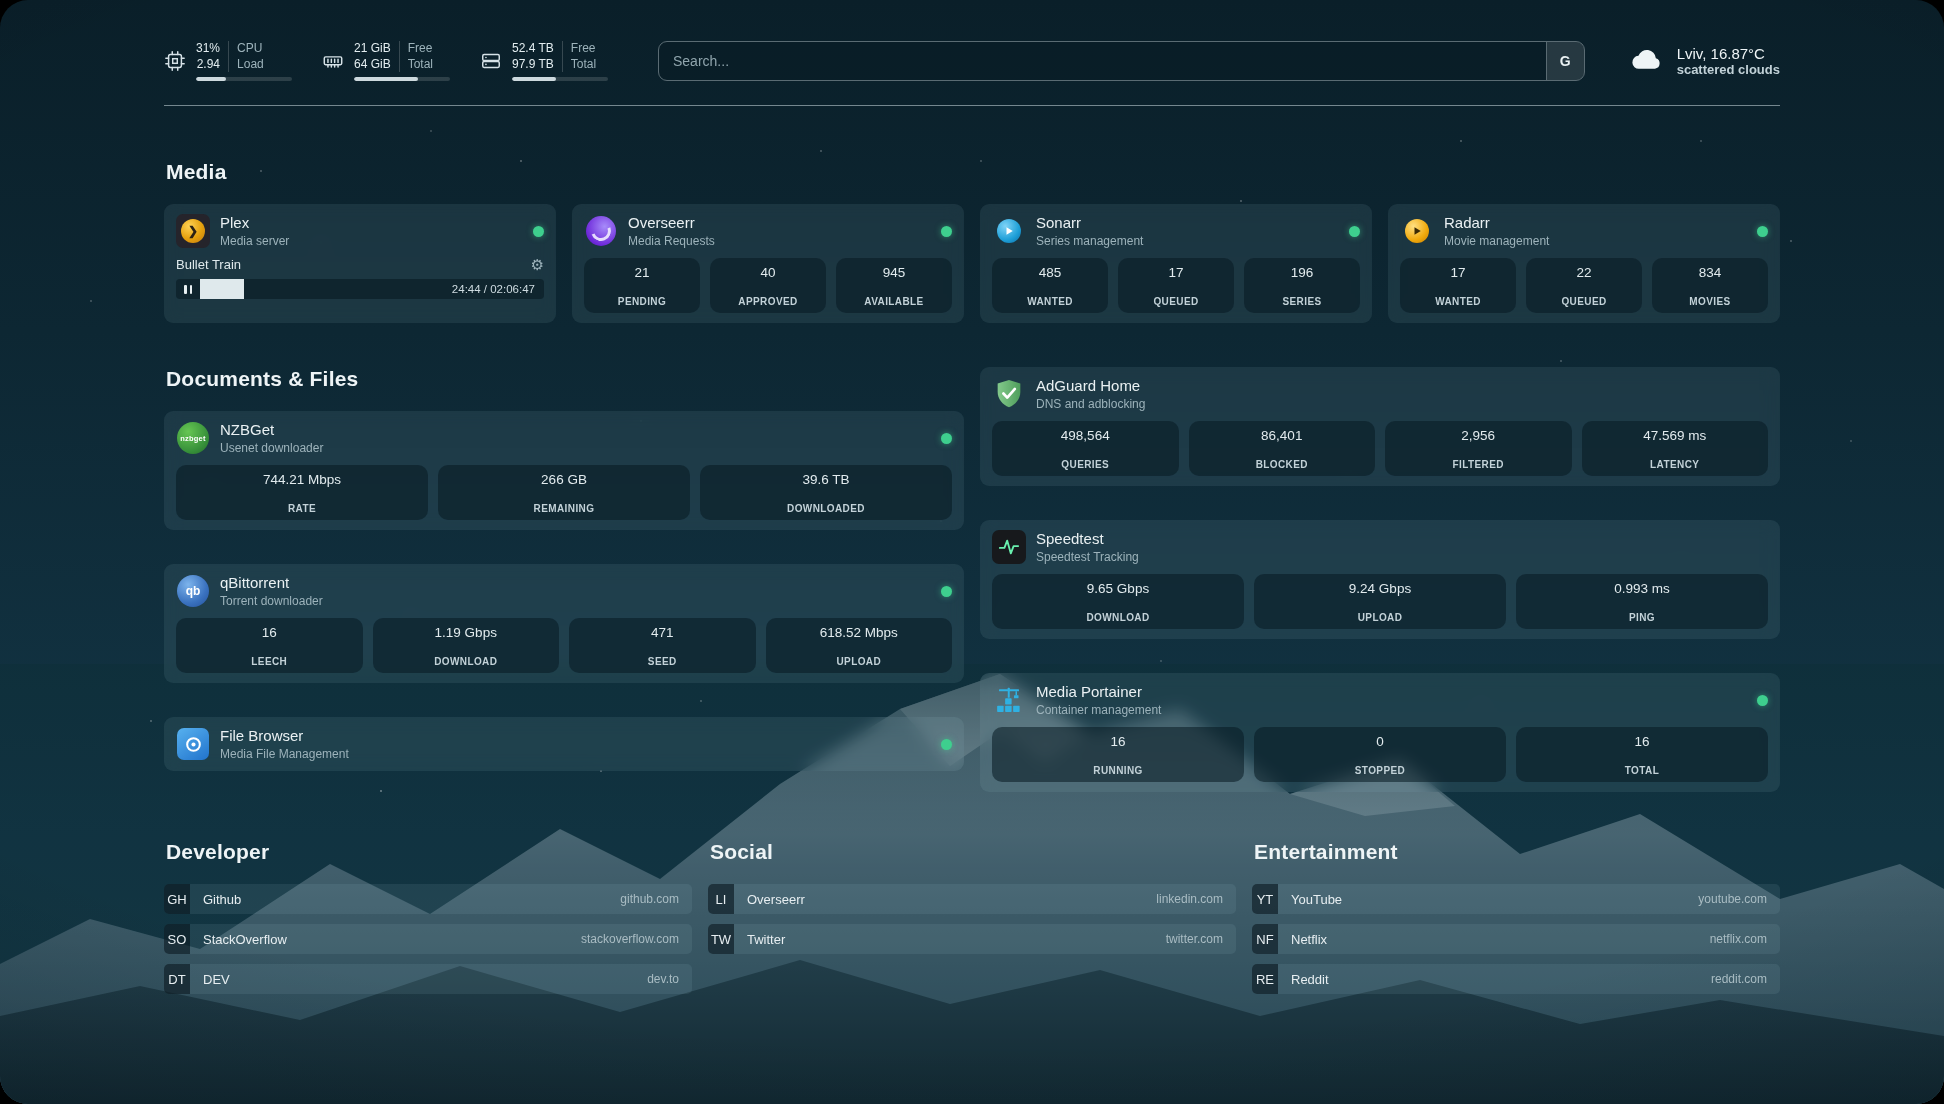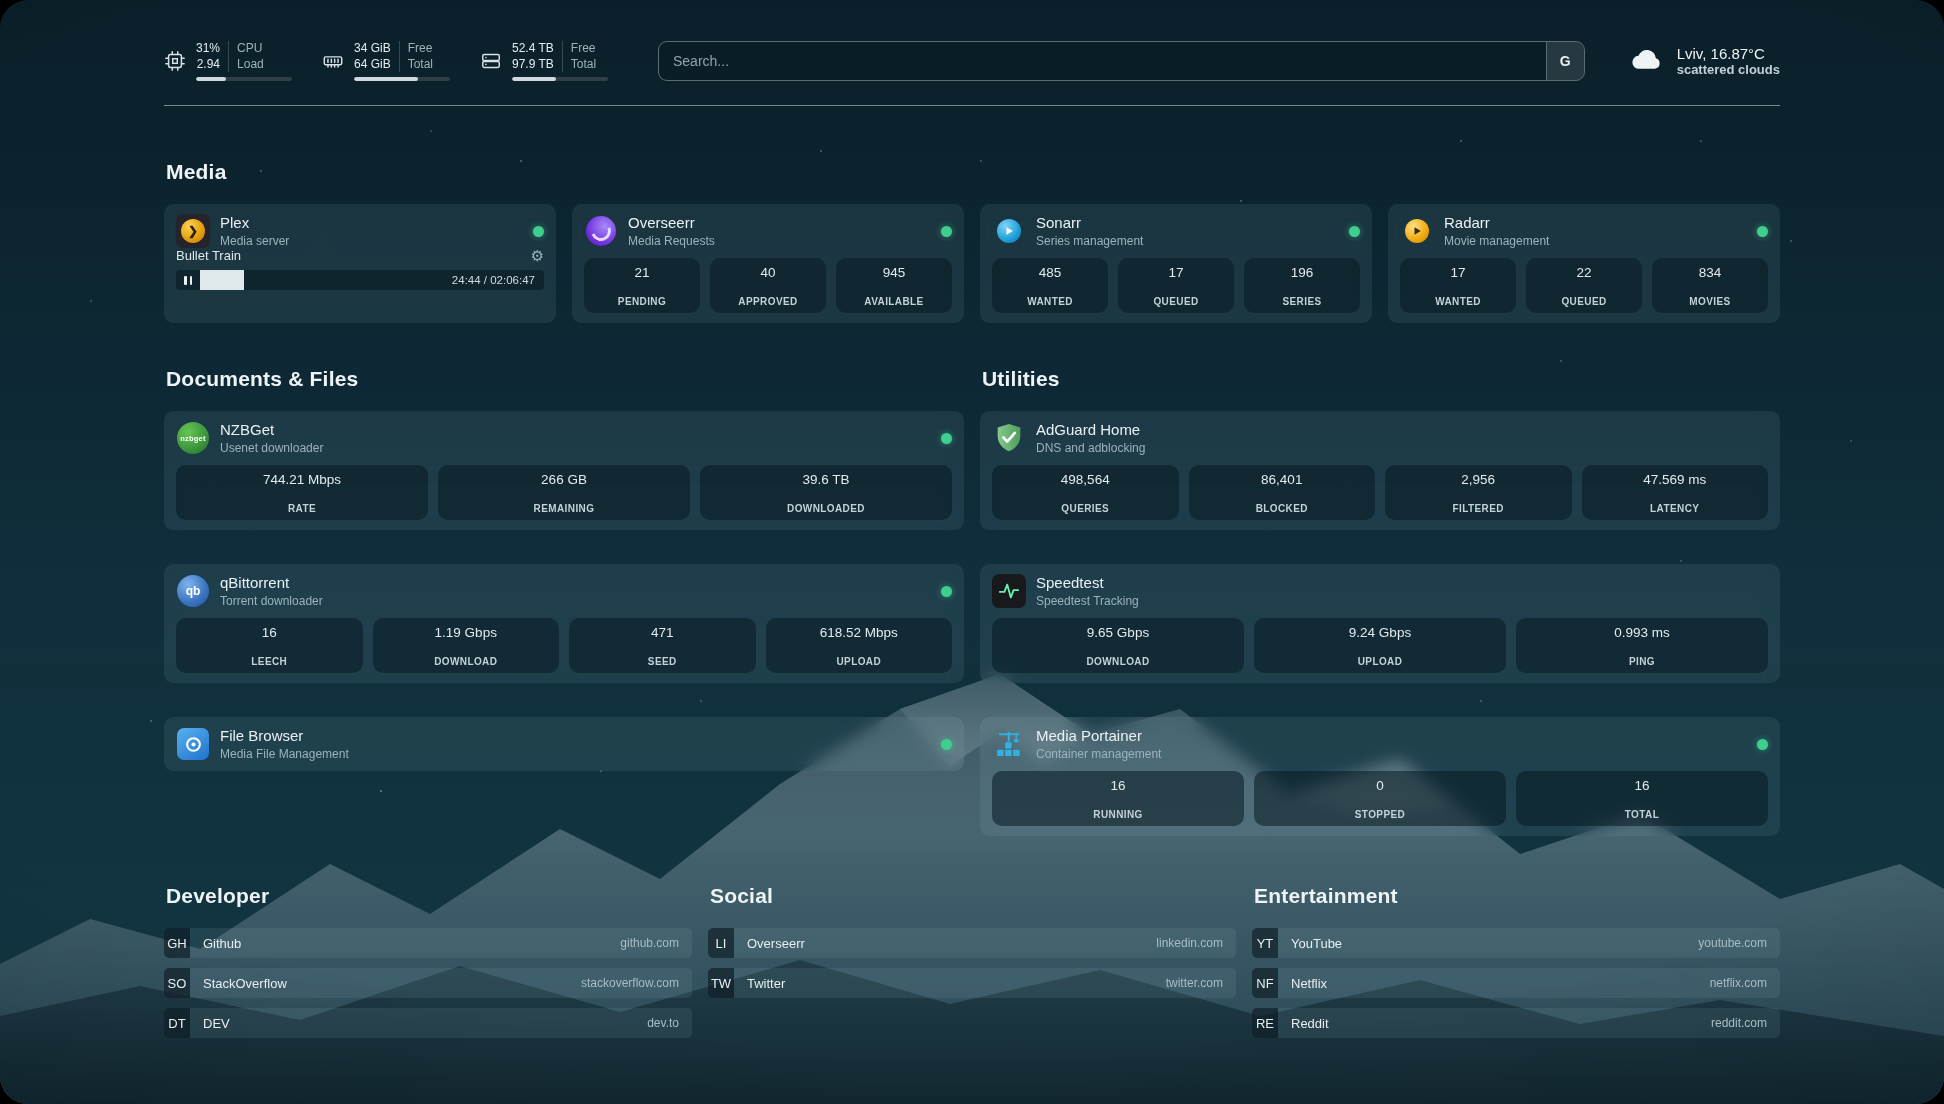--- a/index.html
+++ b/index.html
@@ -89,21 +89,21 @@
   .nzb-circle { width:32px; height:32px; border-radius:50%; display:flex; align-items:center; justify-content:center;
                  background:radial-gradient(circle at 35% 30%, #66c653, #37903a 65%, #256b2a);
                  color:#fff; font-size:7.5px; font-weight:700; letter-spacing:.2px; }
   .qb-circle { width:32px; height:32px; border-radius:50%; display:flex; align-items:center; justify-content:center;
                  background:radial-gradient(circle at 35% 30%, #7db4ec, #3a72bf 60%, #24509a);
                  color:#fff; font-size:12px; font-weight:700; }
   .fb-sq { width:32px; height:32px; border-radius:7px; display:flex; align-items:center; justify-content:center;
                  background:linear-gradient(145deg,#57b1ef,#2173cc); }
 
   
-  .plex-playing { display:flex; align-items:center; font-size:13px; color:#dfe9ec; }
+  .plex-playing { display:flex; align-items:center; margin-top:9px; font-size:13px; color:#dfe9ec; }
   .gear-icon { margin-left:auto; color:#9db3bb; font-size:15px; cursor:pointer; line-height:1; }
   .plex-bar { margin-top:7px; position:relative; height:20px; background:rgba(8,26,34,.62); border-radius:4px;
               display:flex; align-items:center; overflow:hidden; }
   .pause-btn { width:24px; height:20px; flex:none; display:flex; align-items:center; justify-content:center; gap:3px;
                cursor:pointer; position:relative; z-index:2; }
   .pause-btn i { display:block; width:2.5px; height:9px; background:#e8f0f2; border-radius:1px; }
   .pp-fill { position:absolute; left:24px; top:0; bottom:0; background:#dfe9ec; }
   .pp-time { margin-left:auto; font-size:11.5px; color:#cfdce1; padding-right:9px; position:relative; z-index:2; }
 
   
@@ -181,21 +181,21 @@
         <div class="resource">
           <span class="res-icon">
             <svg viewBox="0 0 24 24" width="22" height="22" fill="none" stroke="currentColor" stroke-width="1.6" stroke-linecap="round">
               <rect x="2.5" y="7.5" width="19" height="8.5" rx="1.5"></rect>
               <path d="M6.5 16v2.5M10.2 16v2.5M13.8 16v2.5M17.5 16v2.5"></path>
               <path d="M6.5 10v3.5M10.2 10v3.5M13.8 10v3.5M17.5 10v3.5"></path>
             </svg>
           </span>
           <div class="res-body">
             <div class="res-grid">
-              <span class="res-val">34 GiB</span>
+              <span class="res-val">21 GiB</span>
               <span class="res-lab">Free</span>
               <span class="res-val">64 GiB</span>
               <span class="res-lab">Total</span>
             </div>
             <div class="res-bar">
                 <div class="res-fill" style="width: 67%;"></div>
               </div>
           </div>
         </div>
 
@@ -443,21 +443,20 @@
             <div class="card-titles">
               <div class="card-name">File Browser</div>
               <div class="card-desc">Media File Management</div>
             </div>
             <span class="status-dot"></span>
           </div>
         </div>
       </section>
 
       <section>
-        <h2 class="section-title">Utilities</h2>
 
         <div class="card col-card">
           <div class="card-head">
             <span class="app-icon">
               <svg viewBox="0 0 24 24" width="32" height="32">
                 <defs>
                     <linearGradient id="agGrad" x1="0" y1="0" x2="1" y2="0">
                       <stop offset="0" stop-color="#83c98b"></stop>
                       <stop offset="1" stop-color="#4f9e5c"></stop>
                     </linearGradient>

